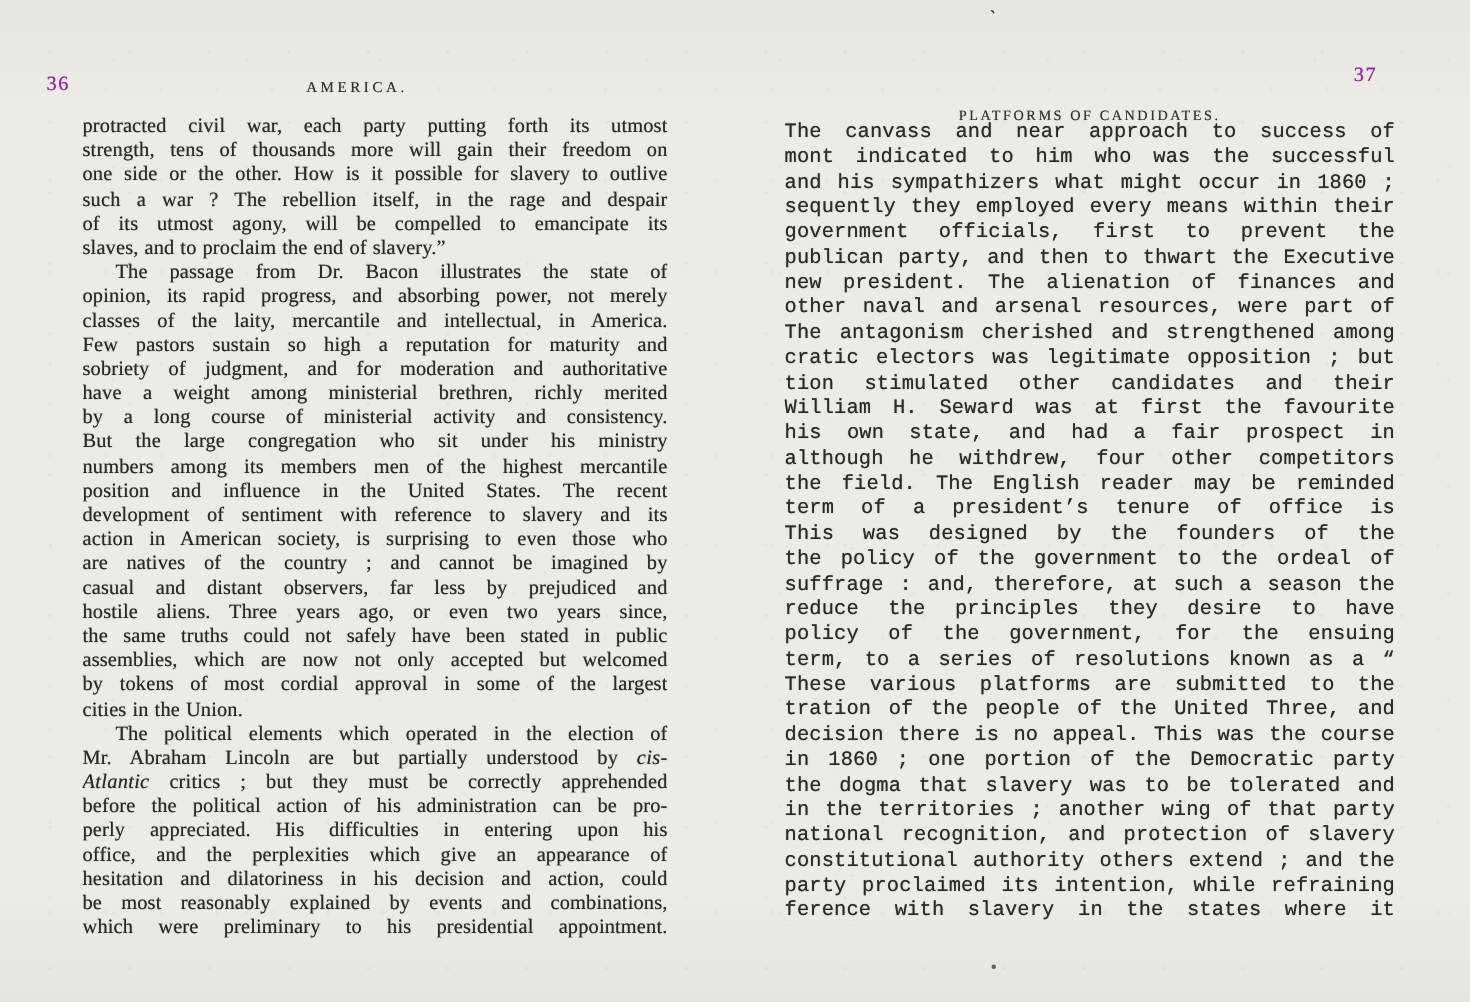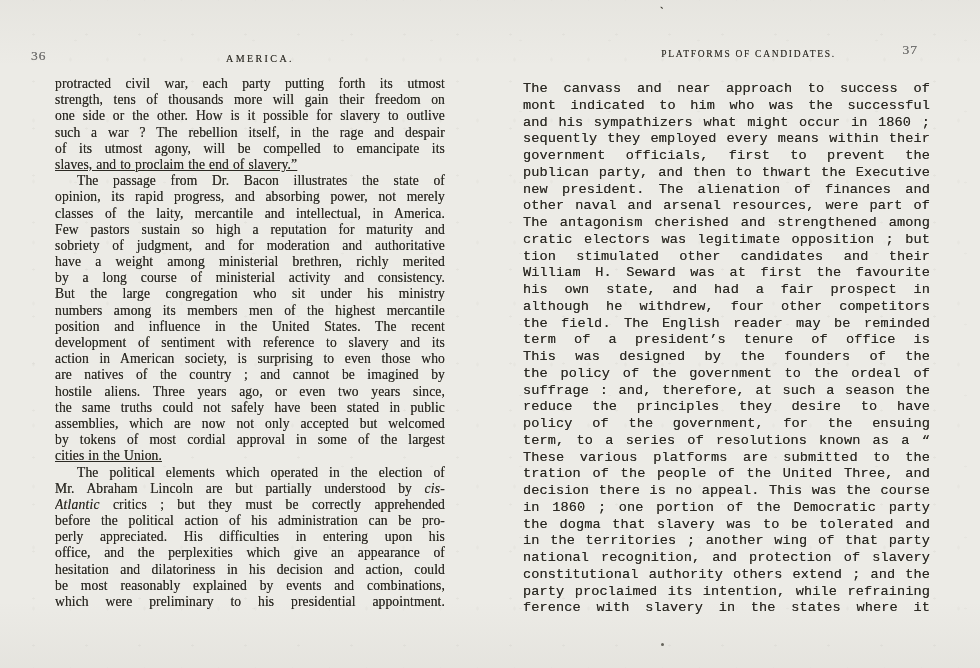--- a/index.html
+++ b/index.html
@@ -17,43 +17,43 @@
     color: #2c2a24;
   }
   .page { position: absolute; }
   .page-left  { left: 31px;  top: 48px; width: 414px; }
   .page-right { left: 523px; top: 44px; width: 407px; }
   .pagehead { position: relative; }
   .page-left  .pagehead { height: 28px; }
   .page-right .pagehead { height: 37px; }
   .pagenum {
     position: absolute; top: 0; font-size: 13.5px; letter-spacing: 1px;
-    color: #737373; text-shadow: 0 0 0.6px rgba(50,47,40,0.65);
+    color: #a21caf; text-shadow: 0 0 0.6px rgba(50,47,40,0.65);
   }
   .page-left  .pagenum { left: 0; }
   .page-right .pagenum { right: 12px; top: -2px; }
   .runhead {
     position: absolute; left: 50%; transform: translateX(-50%); top: 5px;
     font-size: 10px; letter-spacing: 2.4px; white-space: nowrap;
-    color: #33312a; text-shadow: 0 0 0.6px rgba(50,47,40,0.6); margin-left: 22px;
+    color: #33312a; text-shadow: 0 0 0.6px rgba(50,47,40,0.6);
   }
-  .page-right .runhead { top: 5px; font-size: 9.5px; letter-spacing: 1.7px; font-family: Liberation Serif, serif; }
+  .page-right .runhead { top: 29px; font-size: 9.5px; letter-spacing: 1.7px; font-family: Liberation Serif, serif; }
   .pagebody {
     font-size: 13.6px; text-shadow: 0 0 0.6px rgba(46,43,36,0.72);
     letter-spacing: 0.1px; word-spacing: 0.5px;
   }
   .page-left  .pagebody { line-height: 16.2px; }
   .page-right .pagebody { line-height: 16.75px; font-family: Liberation Mono, monospace; }
   .line {
     text-align: justify; text-align-last: justify;
     overflow: hidden; white-space: normal; hyphens: none;
   }
   .page-left  .line { height: 16.2px; margin-left: 24px; }
   .page-right .line { height: 16.75px; }
-  .line.no-j { text-align: left; text-align-last: left; text-decoration: underline; }
+  .line.no-j { text-align: left; text-align-last: left; }
   .line.ind  { text-indent: 22px; }
   .line i { letter-spacing: 0.2px; }
   .stray-top {
     position: absolute; left: 659px; top: 4px; font-size: 13px;
     color: #3a382f; transform: rotate(10deg); font-weight: bold;
   }
   .stray-bottom {
     position: absolute; left: 661px; top: 643px; width: 3px; height: 3px;
     border-radius: 50%; background: rgba(58,56,47,0.75);
   }
@@ -82,20 +82,21 @@
       <div class="line">Few pastors sustain so high a reputation for maturity and</div>
       <div class="line">sobriety of judgment, and for moderation and authoritative</div>
       <div class="line">have a weight among ministerial brethren, richly merited</div>
       <div class="line">by a long course of ministerial activity and consistency.</div>
       <div class="line">But the large congregation who sit under his ministry</div>
       <div class="line">numbers among its members men of the highest mercantile</div>
       <div class="line">position and influence in the United States.  The recent</div>
       <div class="line">development of sentiment with reference to slavery and its</div>
       <div class="line">action in American society, is surprising to even those who</div>
       <div class="line">are natives of the country ; and cannot be imagined by</div>
+      <div class="line">casual and distant observers, far less by prejudiced and</div>
       <div class="line">hostile aliens.  Three years ago, or even two years since,</div>
       <div class="line">the same truths could not safely have been stated in public</div>
       <div class="line">assemblies, which are now not only accepted but welcomed</div>
       <div class="line">by tokens of most cordial approval in some of the largest</div>
       <div class="line no-j">cities in the Union.</div>
       <div class="line ind">The political elements which operated in the election of</div>
       <div class="line">Mr. Abraham Lincoln are but partially understood by <i>cis-</i></div>
       <div class="line"><i>Atlantic</i> critics ; but they must be correctly apprehended</div>
       <div class="line">before the political action of his administration can be pro-</div>
       <div class="line">perly appreciated.  His difficulties in entering upon his</div>

